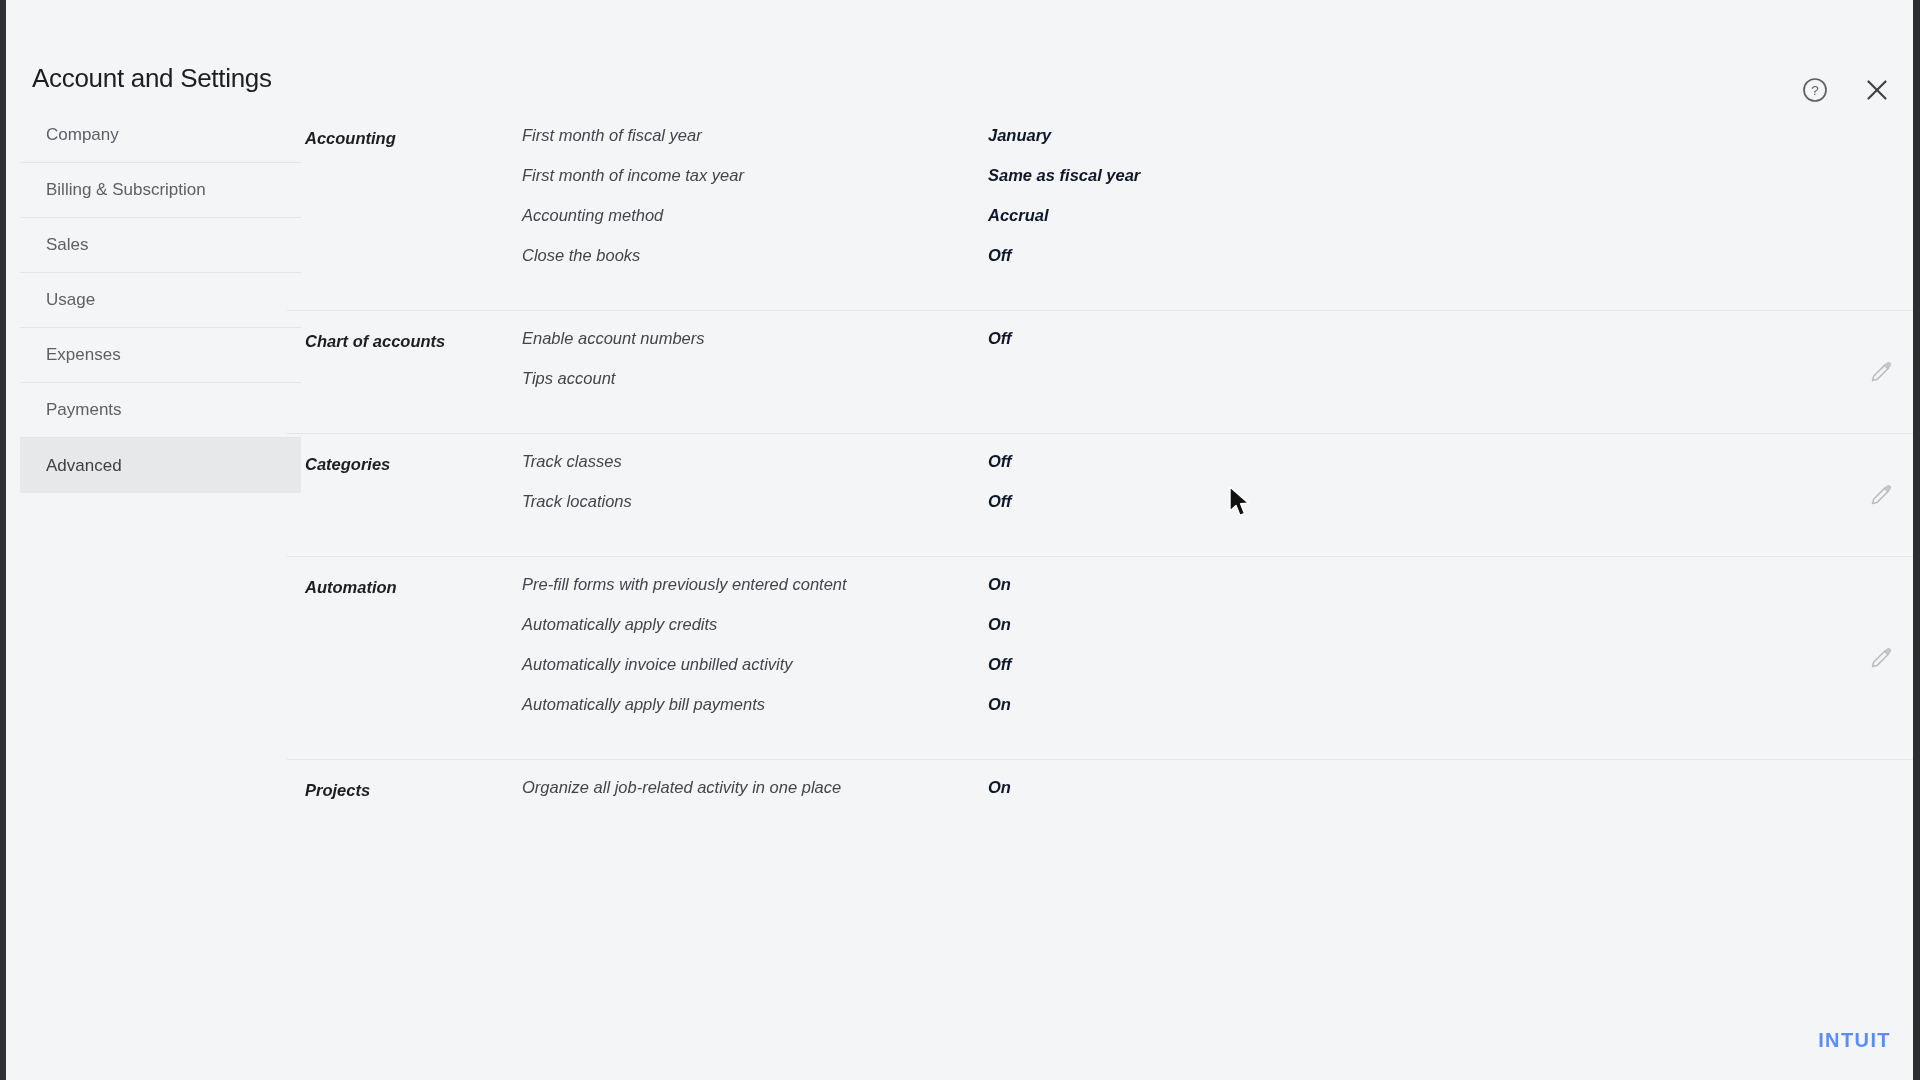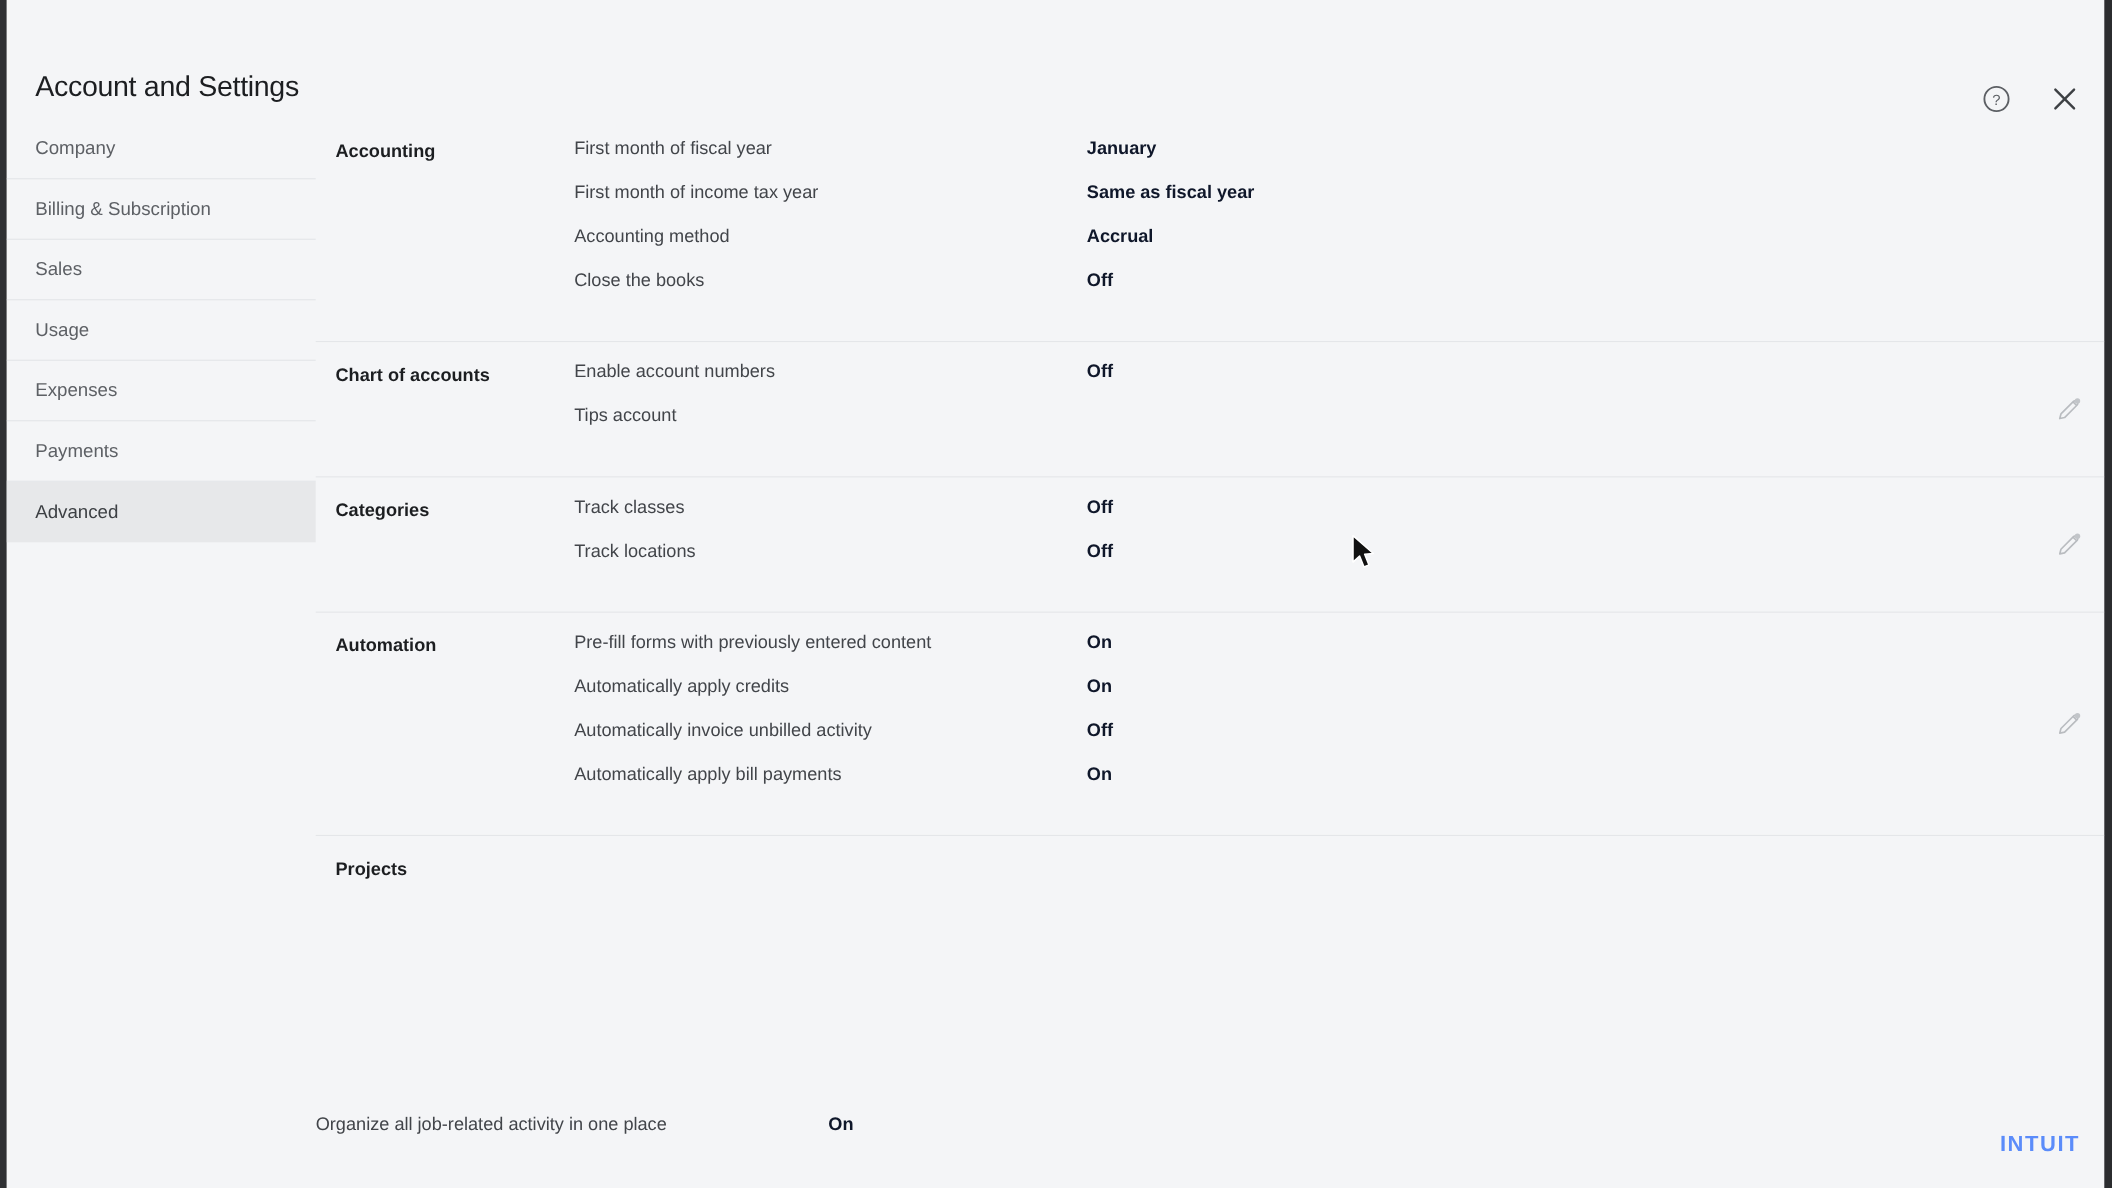--- a/index.html
+++ b/index.html
@@ -49,21 +49,21 @@
     display: flex;
     align-items: center;
     justify-content: center;
     cursor: pointer;
   }
   .icon-btn svg { display:block; }
 
   
   .sidebar {
     position: absolute;
-    left: 0;
+    left: 14px;
     top: 108px;
     width: 281px;
     box-sizing: border-box;
   }
   .side-item {
     height: 55px;
     display: flex;
     align-items: center;
     padding-left: 26px;
     box-sizing: border-box;
@@ -94,20 +94,21 @@
     position: relative;
     border-bottom: 1px solid #e4e6e9;
     box-sizing: border-box;
   }
   .section:last-child { border-bottom: 0; }
 
   .section-inner {
     position: relative;
     display: flex;
     padding: 18px 0 24px 0;
+    font-style: italic;
   }
 
   .sec-title {
     width: 235px;
     flex: 0 0 235px;
     padding-left: 18px;
     box-sizing: border-box;
     font-size: 16.5px;
     font-weight: 700;
     color: #1c1e21;
@@ -140,21 +141,21 @@
     right: 20px;
     top: 50%;
     transform: translateY(-50%);
     width: 24px;
     height: 24px;
     cursor: pointer;
   }
   .edit-icon svg { display: block; }
 
   
-  .section.partial .section-inner { padding-bottom: 0; flex-direction: column; }
+  .section.partial .section-inner { padding-bottom: 0; }
 
   .intuit-logo {
     position: absolute;
     right: 22px;
     bottom: 28px;
     font-size: 20px;
     font-weight: 700;
     letter-spacing: 1.4px;
     color: #5b8cfa;
   }

